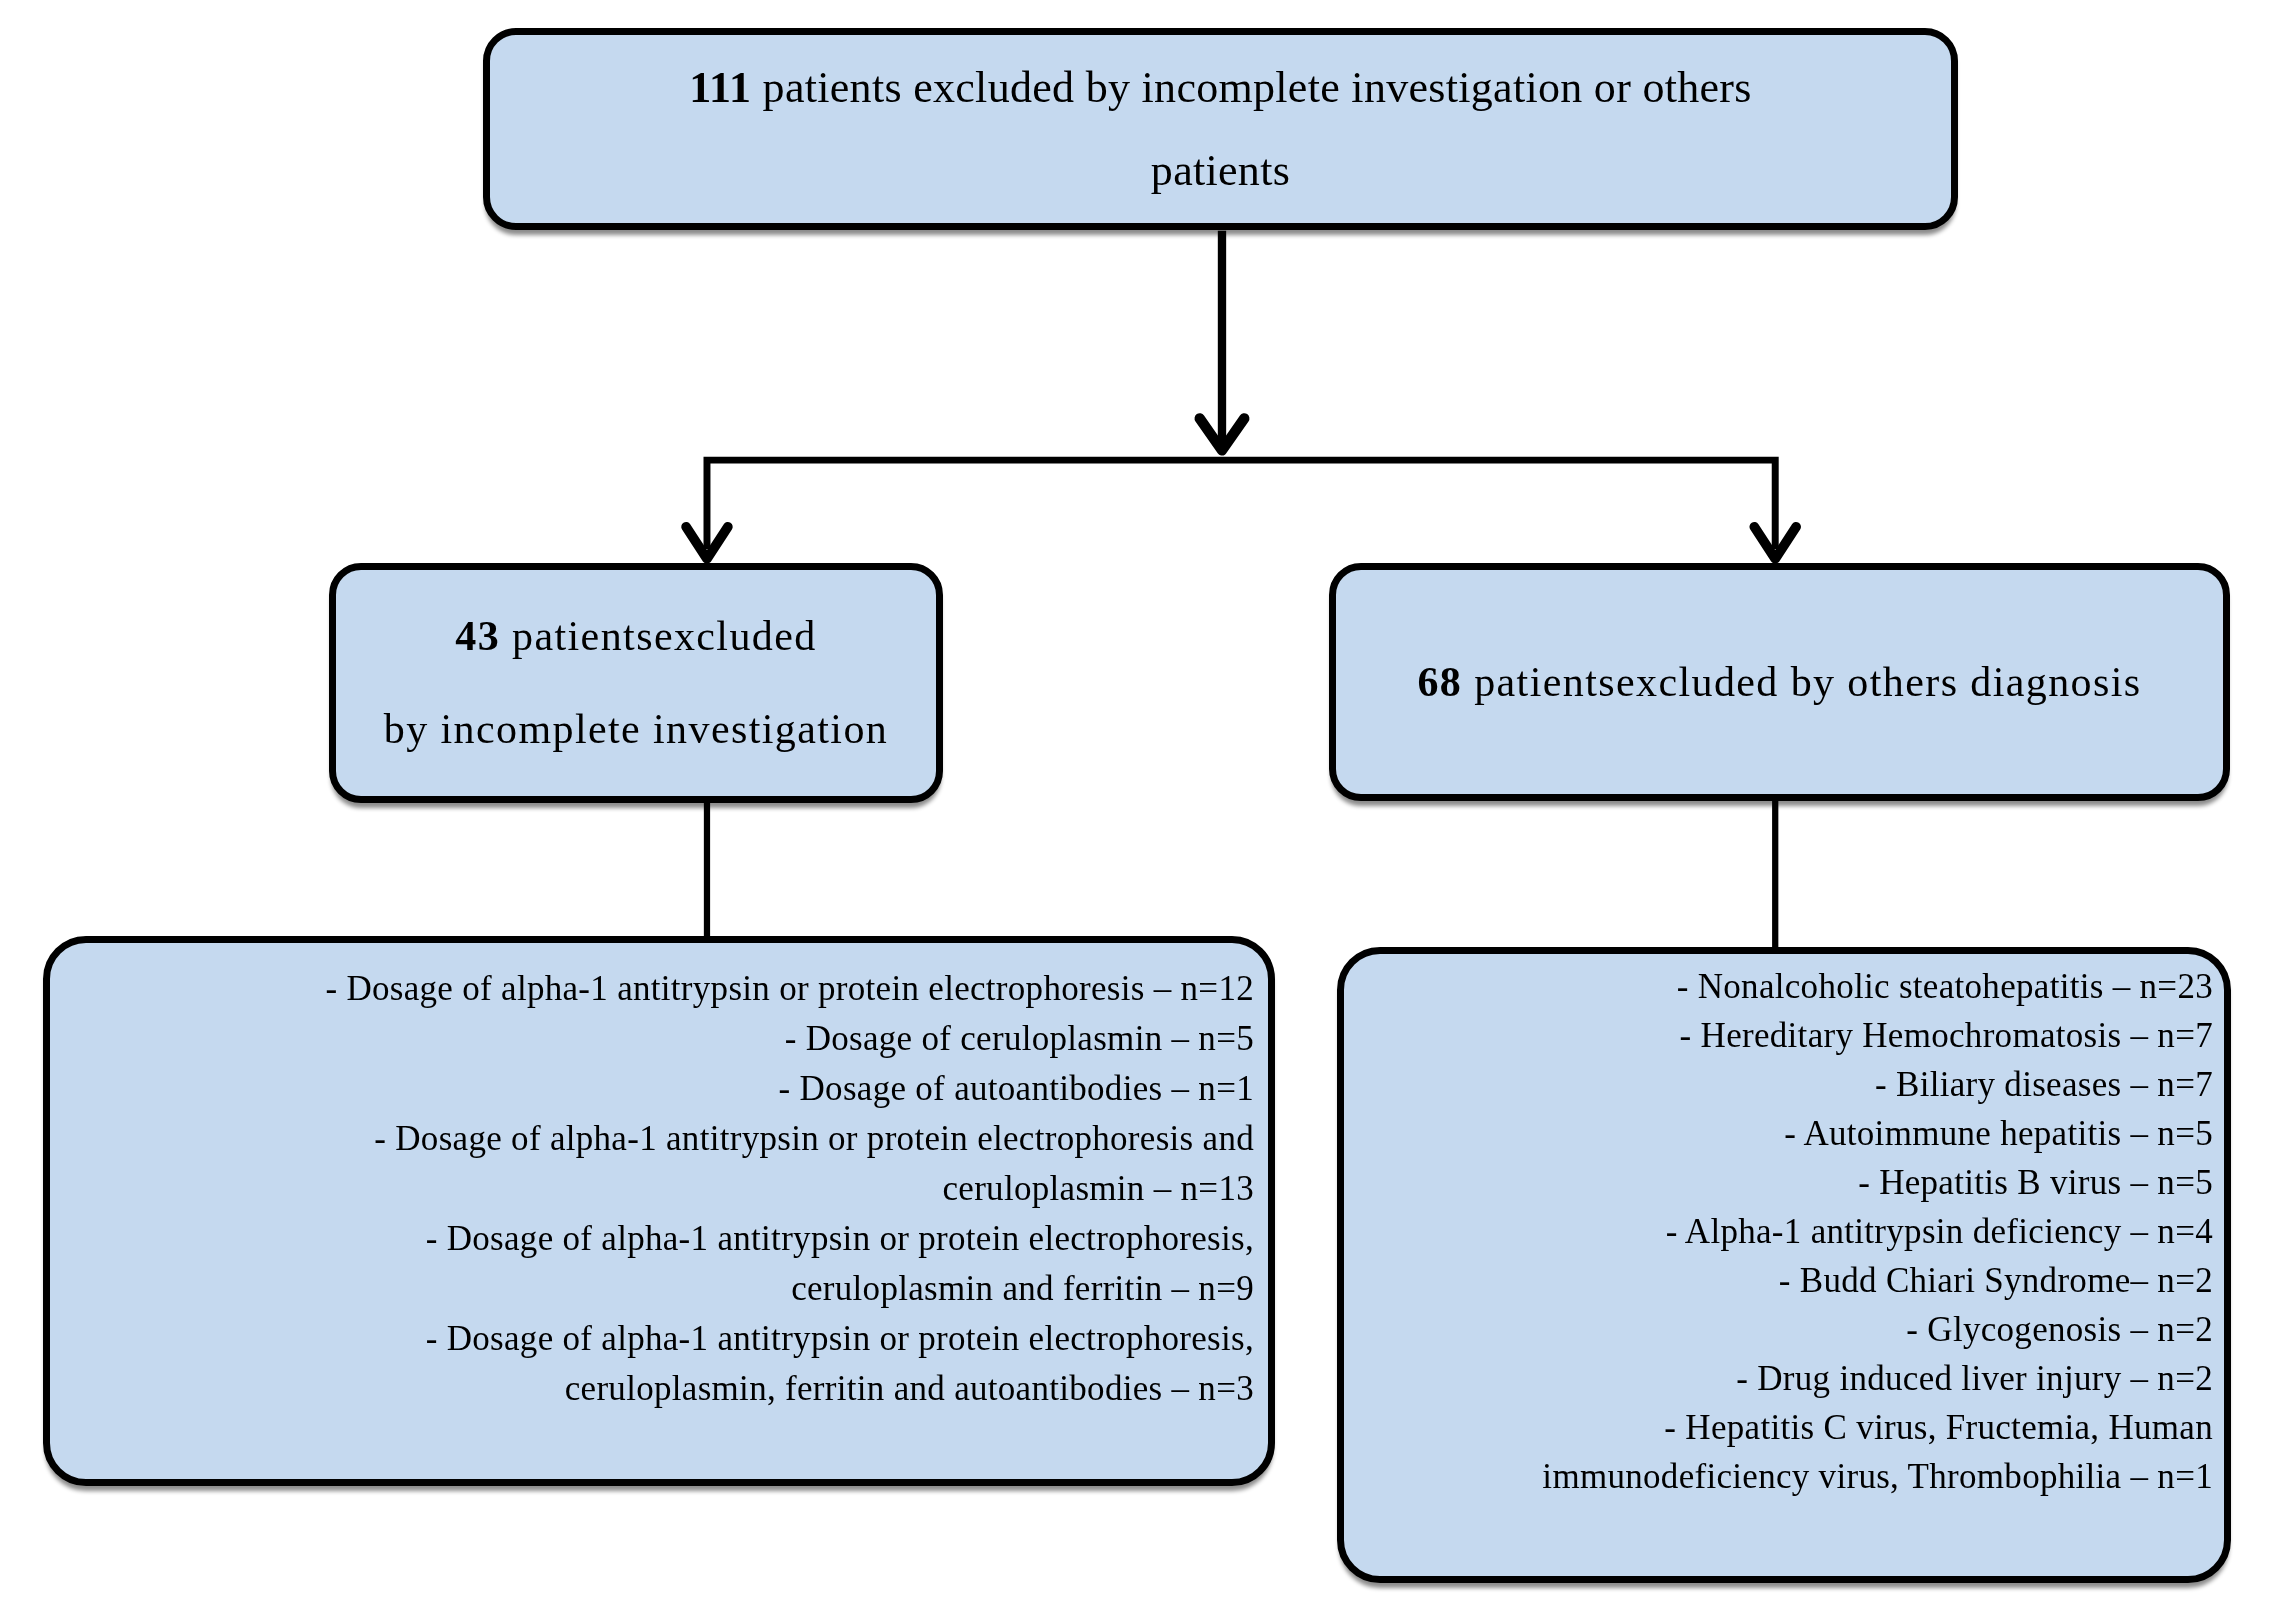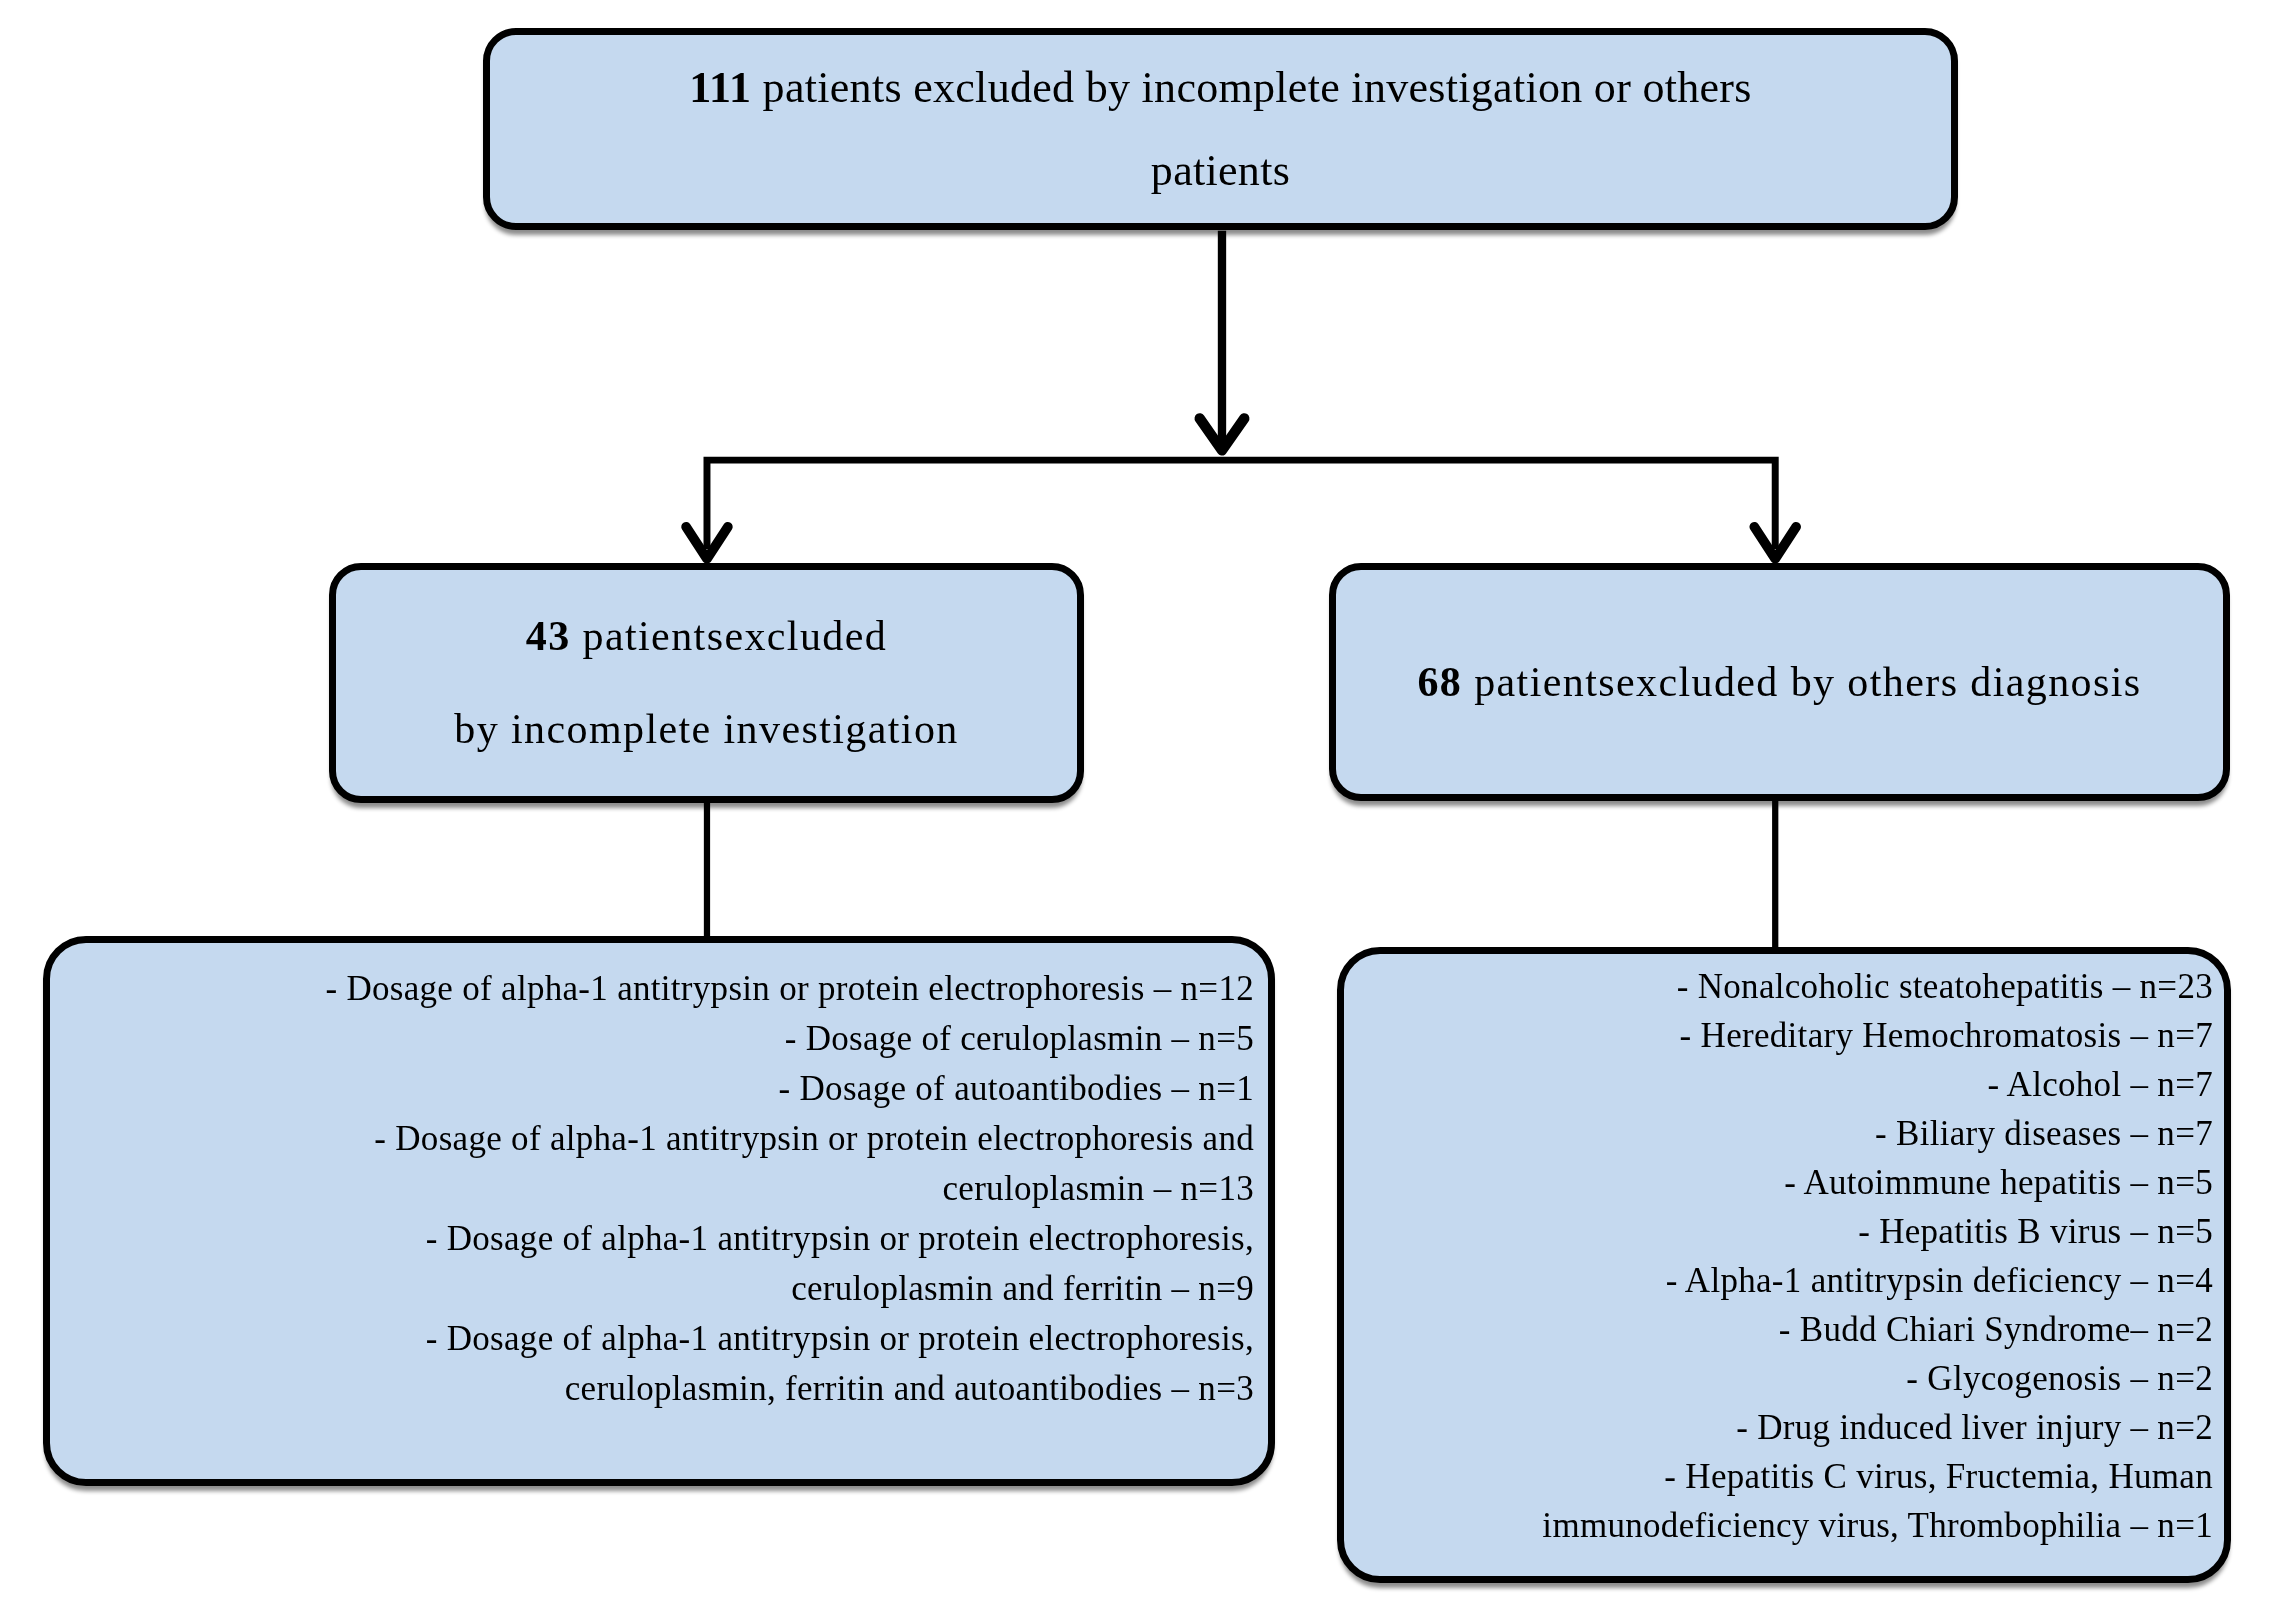--- a/index.html
+++ b/index.html
@@ -41,21 +41,21 @@
     justify-content:center;
     align-items:center;
     text-align:center;
   }
   .box-top{
     left:483px;top:28px;width:1475px;height:202px;
     border-radius:33px;
     font-size:44px;line-height:57px;letter-spacing:0.3px;
   }
   .box-mid-left{
-    left:329px;top:563px;width:755px;height:240px;
+    left:329px;top:563px;width:614px;height:240px;
     border-radius:32px;
     font-size:42px;line-height:67px;letter-spacing:1.4px;
   }
   .box-mid-right{
     left:1329px;top:563px;width:901px;height:238px;
     border-radius:32px;
     font-size:42px;line-height:67px;letter-spacing:1.4px;
   }
   .box-detail{
     text-align:right;
@@ -119,21 +119,20 @@
       <div class="list-line">ceruloplasmin – n=13</div>
       <div class="list-line">- Dosage of alpha-1 antitrypsin or protein electrophoresis,</div>
       <div class="list-line">ceruloplasmin and ferritin – n=9</div>
       <div class="list-line">- Dosage of alpha-1 antitrypsin or protein electrophoresis,</div>
       <div class="list-line">ceruloplasmin, ferritin and autoantibodies – n=3</div>
     </div>
 
   <div class="box box-detail box-detail-right">
       <div class="list-line">- Nonalcoholic steatohepatitis – n=23</div>
       <div class="list-line">- Hereditary Hemochromatosis – n=7</div>
-      <div class="list-line">- Alcohol – n=7</div>
       <div class="list-line">- Biliary diseases – n=7</div>
       <div class="list-line">- Autoimmune hepatitis – n=5</div>
       <div class="list-line">- Hepatitis B virus – n=5</div>
       <div class="list-line">- Alpha-1 antitrypsin deficiency – n=4</div>
       <div class="list-line">- Budd Chiari Syndrome– n=2</div>
       <div class="list-line">- Glycogenosis – n=2</div>
       <div class="list-line">- Drug induced liver injury – n=2</div>
       <div class="list-line">- Hepatitis C virus, Fructemia, Human</div>
       <div class="list-line">immunodeficiency virus, Thrombophilia – n=1</div>
     </div>

